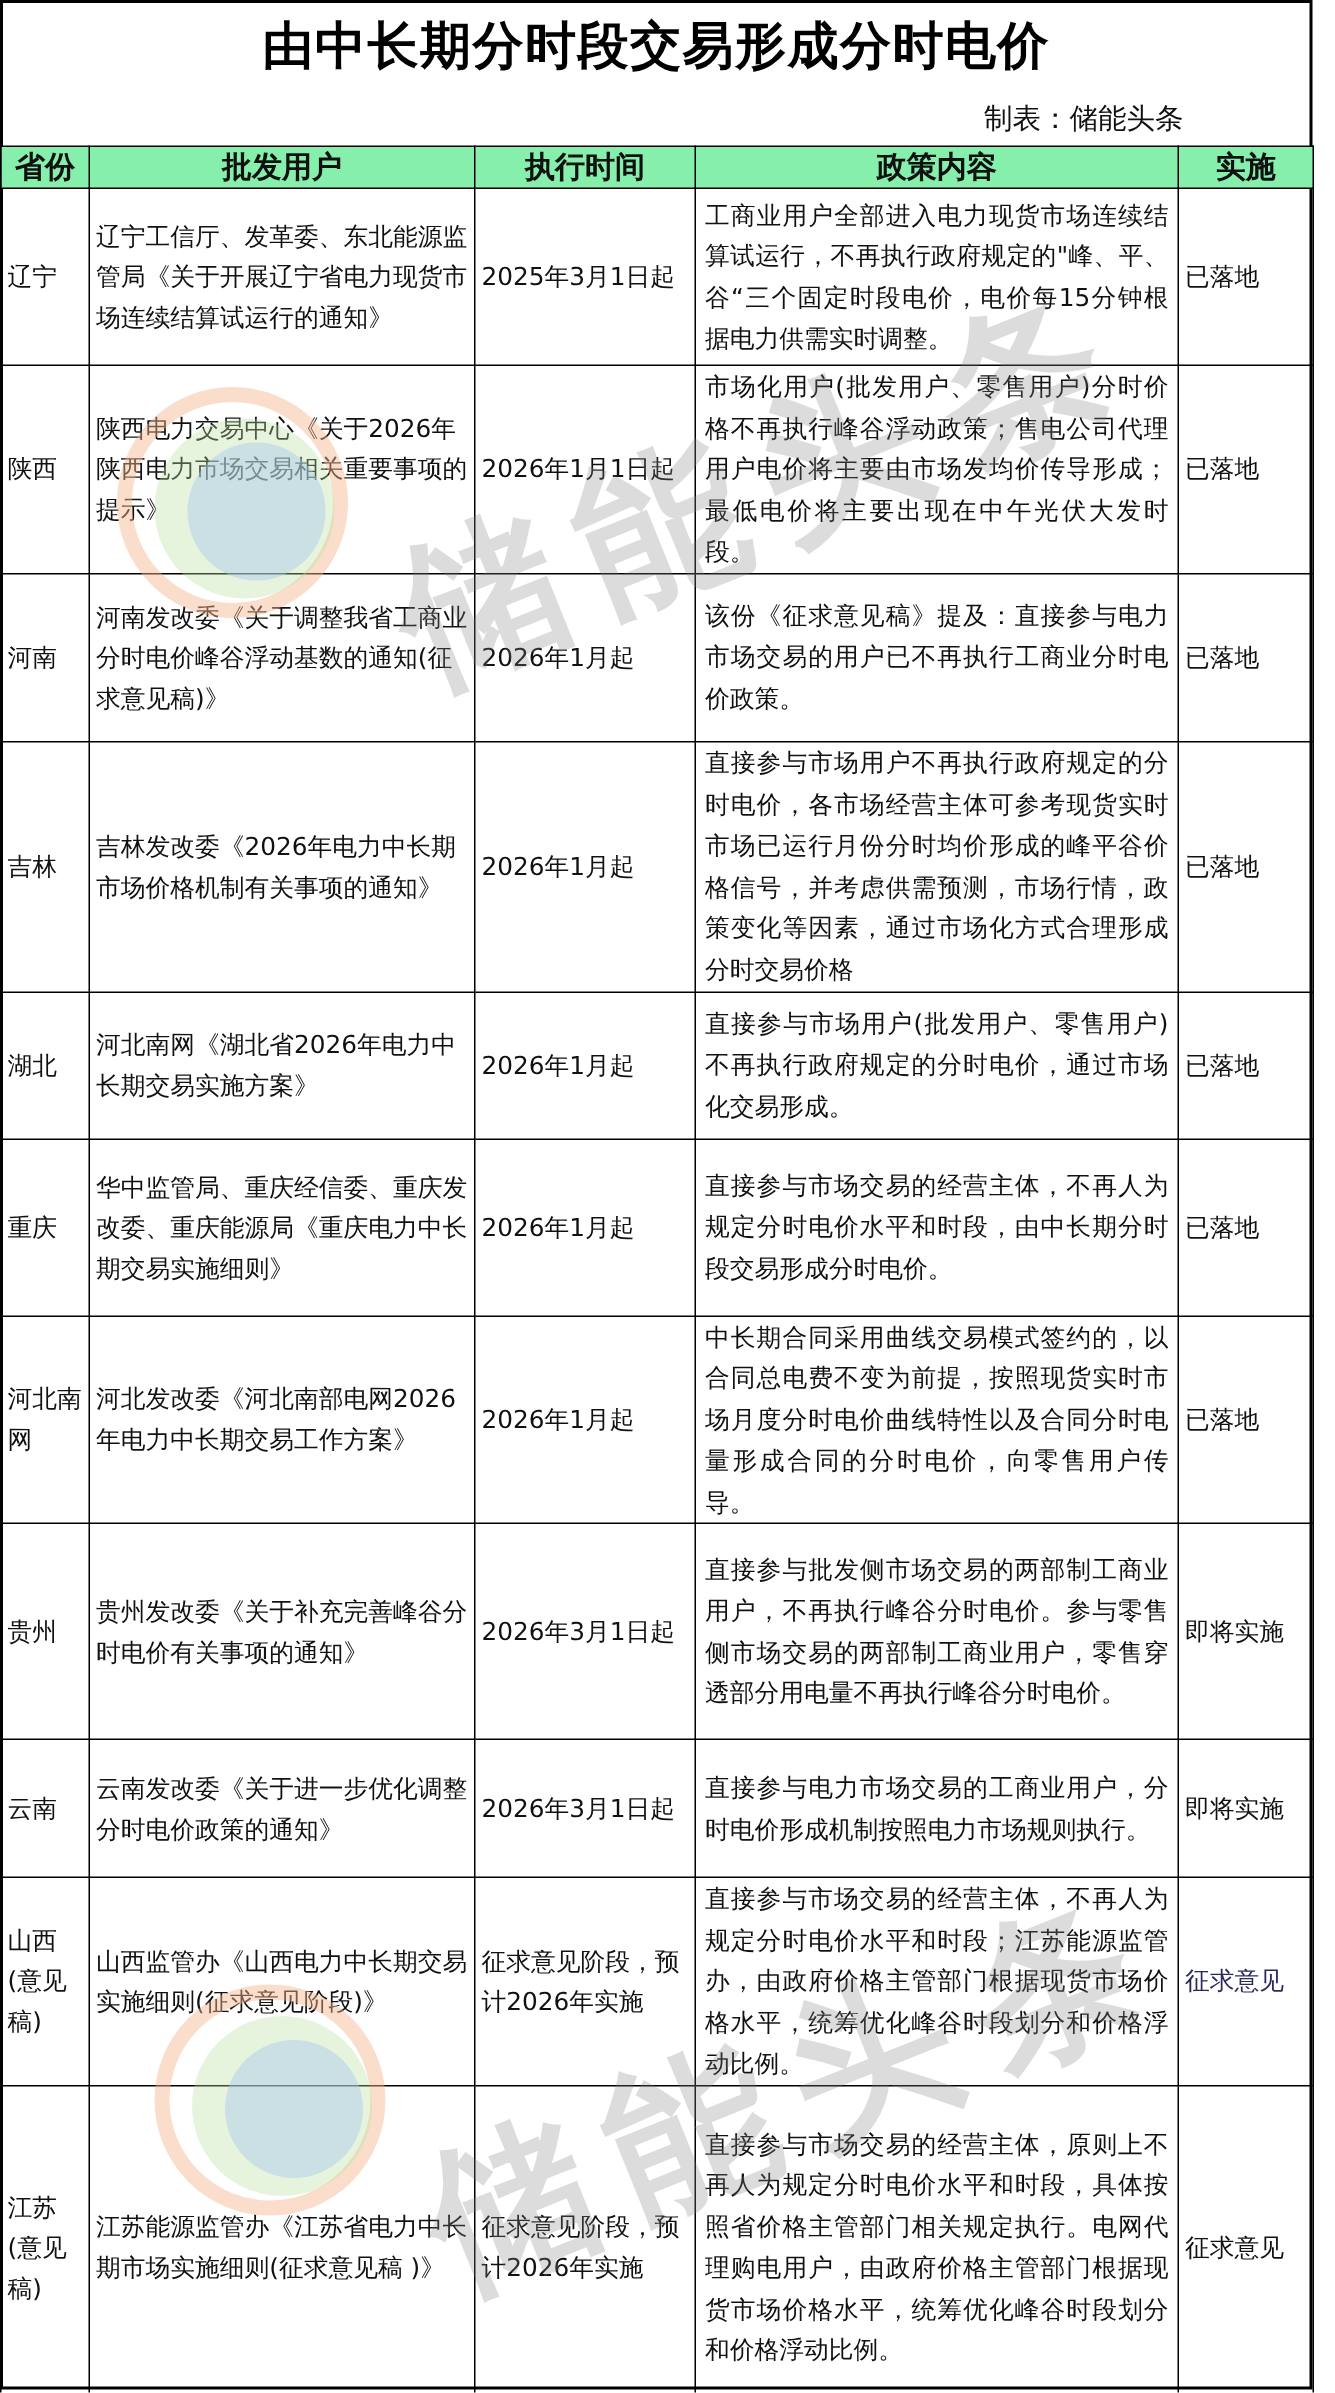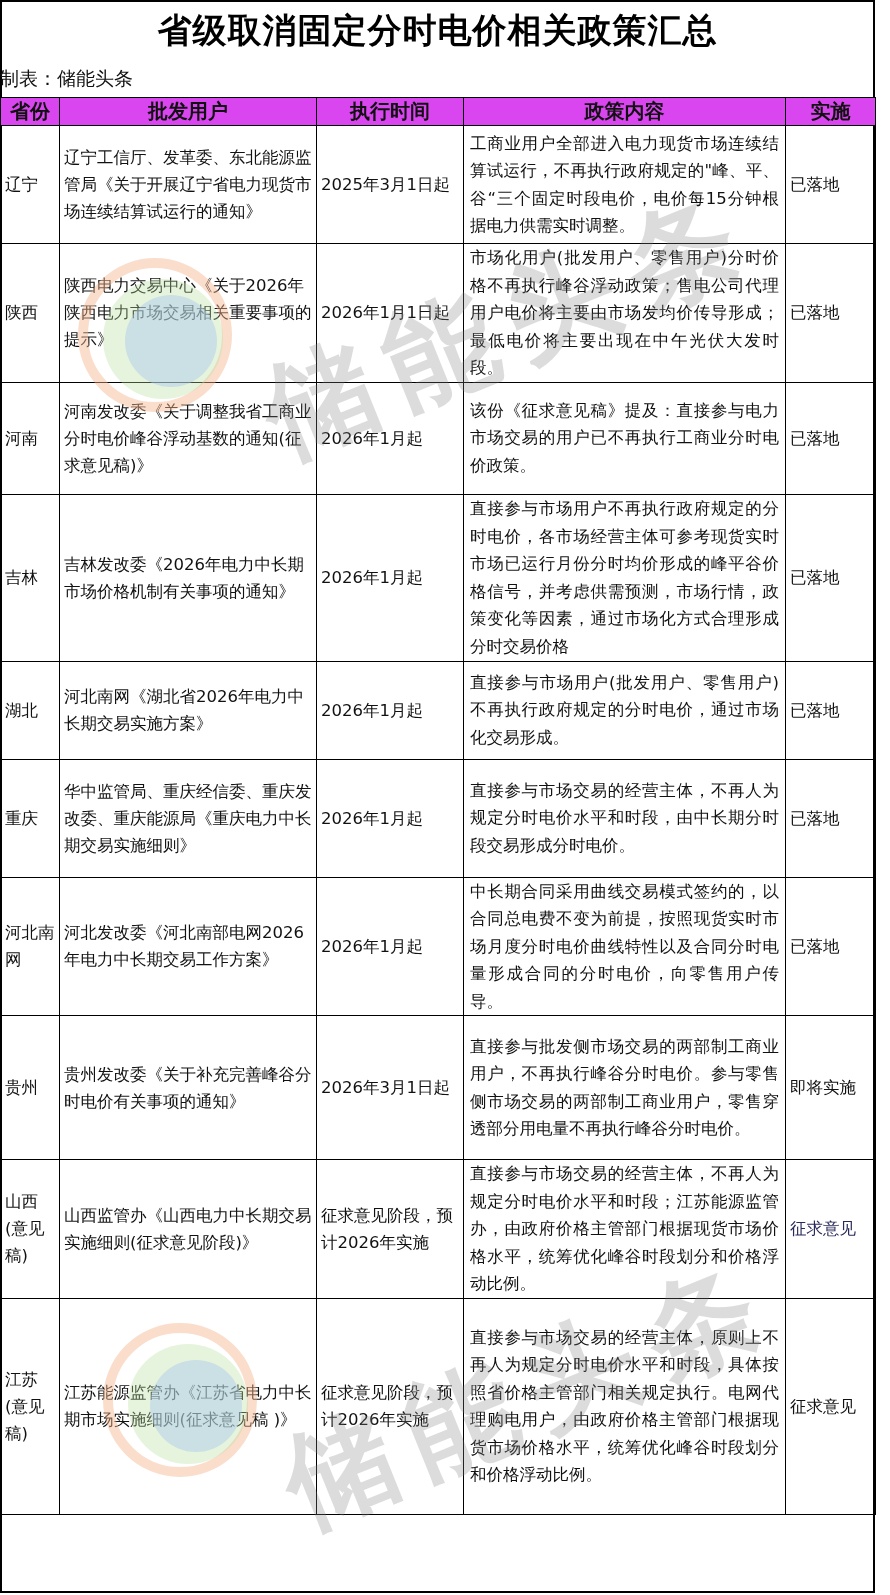--- a/index.html
+++ b/index.html
@@ -2,40 +2,40 @@
 <html><head>
 <meta charset="utf-8">
 <style>
   html, body { margin:0; padding:0; background:#ffffff; }
   body { width:890px; height:1595px; position:relative; overflow:hidden;
          font-family:"DejaVu Sans","Liberation Sans",sans-serif; color:#111; }
   .frame { position:absolute; left:0; top:0; width:875px; height:1593px;
            border:2px solid #000; box-sizing:border-box; }
   .title { position:absolute; left:0; top:8px; width:875px; text-align:center;
            font-size:34px; font-weight:bold; letter-spacing:1px; color:#000; }
-  .subtitle { position:absolute; left:0; top:66px; width:789px; text-align:left;
+  .subtitle { position:absolute; left:0; top:66px; width:789px; text-align:right;
               font-size:19px; color:#111; }
   table { position:absolute; left:0; top:97px; width:875px; border-collapse:collapse;
           table-layout:fixed; }
   td, th { border:1.5px solid #000; padding:0 4px; box-sizing:border-box; font-size:16.5px;
            line-height:27px; }
-  th { background:#d946ef; font-weight:bold; font-size:20px; height:21px; text-align:center; }
+  th { background:#86efac; font-weight:bold; font-size:20px; height:21px; text-align:center; }
   td.prov, td.doc, td.time, td.status { }
   td.policy { text-align:justify; padding:0 6px; line-height:27.5px; }
   td.status.pending { color:#2a2a5a; }
   .wm { position:absolute; pointer-events:none; }
   .wm-text { font-size:110px; font-weight:bold; color:rgba(130,130,130,0.28);
              transform:rotate(-22deg); letter-spacing:20px; white-space:nowrap; }
 </style>
 </head>
 <body>
 
 <div class="frame"></div>
 
-<div class="title">省级取消固定分时电价相关政策汇总</div>
+<div class="title">由中长期分时段交易形成分时电价</div>
 <div class="subtitle">制表：储能头条</div>
 
 <table>
   <colgroup>
     <col style="width:59px">
     <col style="width:257px">
     <col style="width:147px">
     <col style="width:322px">
     <col style="width:90px">
   </colgroup>
@@ -98,20 +98,27 @@
       <td class="policy">中长期合同采用曲线交易模式签约的，以合同总电费不变为前提，按照现货实时市场月度分时电价曲线特性以及合同分时电量形成合同的分时电价，向零售用户传导。</td>
       <td class="status">已落地</td>
     </tr>
     <tr style="height:144px">
       <td class="prov">贵州</td>
       <td class="doc">贵州发改委《关于补充完善峰谷分时电价有关事项的通知》</td>
       <td class="time">2026年3月1日起</td>
       <td class="policy">直接参与批发侧市场交易的两部制工商业用户，不再执行峰谷分时电价。参与零售侧市场交易的两部制工商业用户，零售穿透部分用电量不再执行峰谷分时电价。</td>
       <td class="status">即将实施</td>
     </tr>
+    <tr style="height:92px">
+      <td class="prov">云南</td>
+      <td class="doc">云南发改委《关于进一步优化调整分时电价政策的通知》</td>
+      <td class="time">2026年3月1日起</td>
+      <td class="policy">直接参与电力市场交易的工商业用户，分时电价形成机制按照电力市场规则执行。</td>
+      <td class="status">即将实施</td>
+    </tr>
     <tr style="height:126px">
       <td class="prov">山西(意见稿)</td>
       <td class="doc">山西监管办《山西电力中长期交易实施细则(征求意见阶段)》</td>
       <td class="time">征求意见阶段，预计2026年实施</td>
       <td class="policy">直接参与市场交易的经营主体，不再人为规定分时电价水平和时段；江苏能源监管办，由政府价格主管部门根据现货市场价格水平，统筹优化峰谷时段划分和价格浮动比例。</td>
       <td class="status pending">征求意见</td>
     </tr>
     <tr style="height:216px">
       <td class="prov">江苏(意见稿)</td>
       <td class="doc">江苏能源监管办《江苏省电力中长期市场实施细则(征求意见稿 )》</td>

